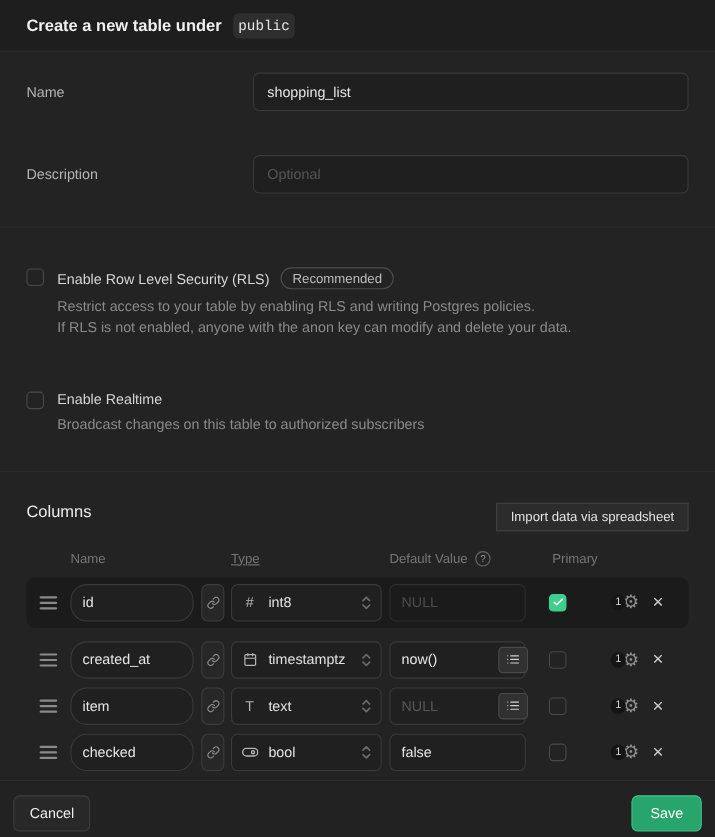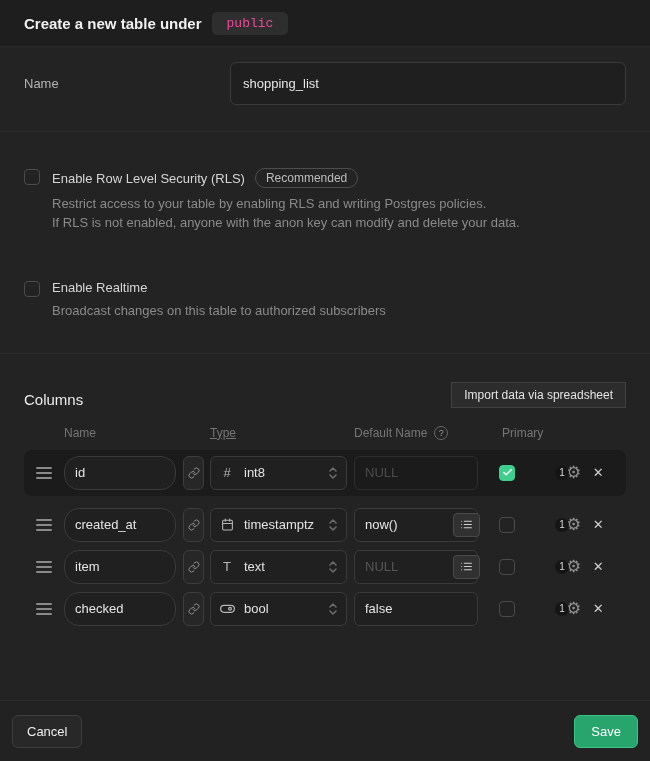--- a/index.html
+++ b/index.html
@@ -17,32 +17,32 @@
   .panel-header {
     height: 47px; flex: 0 0 47px;
     background: #1e1e1e;
     border-bottom: 1px solid #2c2c2c;
     display: flex; align-items: center;
     padding: 0 24px; gap: 10px;
   }
   .panel-title { font-size: 15px; font-weight: 600; color: #f0f0f0; }
   .schema-badge {
     font-family: "Liberation Mono", monospace;
-    font-size: 13px; color: #ec4899;
+    font-size: 13px; color: #e5e5e5;
     background: #2e2e2e; border-radius: 5px;
-    padding: 4px 15px;
+    padding: 4px 5px;
   }
 
   
   .form-section { padding: 19px 24px 30px; border-bottom: 1px solid #2c2c2c; }
   .form-row { display: flex; align-items: center; height: 35px; }
   .form-row + .form-row { margin-top: 40px; }
   .form-label { width: 206px; color: #b4b4b4; font-size: 13px; }
   .text-input {
-    flex: 1; height: 43px;
+    flex: 1; height: 35px;
     background: #1f1f1f; border: 1px solid #3a3a3a; border-radius: 6px;
     color: #e6e6e6; font-size: 13px; padding: 0 12px;
     font-family: "Liberation Sans", sans-serif; outline: none;
   }
   .text-input::placeholder { color: #565656; }
 
   
   .toggles-section { padding: 36px 24px 32px; border-bottom: 1px solid #2c2c2c; }
   .toggle-block { display: flex; gap: 12px; }
   .toggle-block + .toggle-block { margin-top: 47px; }
@@ -59,21 +59,21 @@
   .toggle-title { color: #d6d6d6; font-size: 13px; }
   .pill-badge {
     border: 1px solid #4d4d4d; border-radius: 999px;
     font-size: 12px; color: #bdbdbd; padding: 2px 10px;
   }
   .toggle-desc { color: #8a8a8a; font-size: 13px; line-height: 1.45; margin-top: 7px; }
   .toggle-desc p { margin: 0; }
 
   
   .columns-section { padding: 28px 24px 0; flex: 1; }
-  .columns-header { display: flex; align-items: flex-end; justify-content: space-between; }
+  .columns-header { display: flex; align-items: flex-start; justify-content: space-between; }
   .columns-heading { font-size: 15px; font-weight: 500; color: #ececec; }
   .import-btn {
     height: 26px; background: #2c2c2c; border: 1px solid #414141;
     border-radius: 0; color: #e2e2e2; font-size: 12px; padding: 0 12px;
     font-family: "Liberation Sans", sans-serif; cursor: pointer;
   }
   .table-head {
     display: flex; align-items: center;
     margin-top: 18px; padding-left: 40px;
     color: #767676; font-size: 12px;
@@ -188,20 +188,24 @@
   <div class="panel-header">
     <span class="panel-title">Create a new table under</span>
     <code class="schema-badge">public</code>
   </div>
 
   <div class="form-section">
     <div class="form-row">
       <label class="form-label">Name</label>
       <input class="text-input" type="text" value="shopping_list" style="">
     </div>
+    <div class="form-row">
+      <label class="form-label">Description</label>
+      <input class="text-input" type="text" placeholder="Optional" style="">
+    </div>
   </div>
 
   <div class="toggles-section">
     <div class="toggle-block">
       <span class="checkbox"></span>
       <div>
         <div class="toggle-title-row">
           <span class="toggle-title">Enable Row Level Security (RLS)</span>
           <span class="pill-badge">Recommended</span>
         </div>
@@ -227,21 +231,21 @@
   <div class="columns-section">
     <div class="columns-header">
       <span class="columns-heading">Columns</span>
       <button class="import-btn">Import data via spreadsheet</button>
     </div>
 
     <div class="table-head">
       <span class="th-name">Name</span>
       <span class="th-type">Type</span>
       <span class="th-default">
-        <span>Default Name</span>
+        <span>Default Value</span>
         <span class="help-icon">?</span>
       </span>
       <span class="th-primary">Primary</span>
     </div>
 
     <div class="rows">
 
       <div class="row-highlight">
         <div class="col-row">
           <span class="drag-handle">

